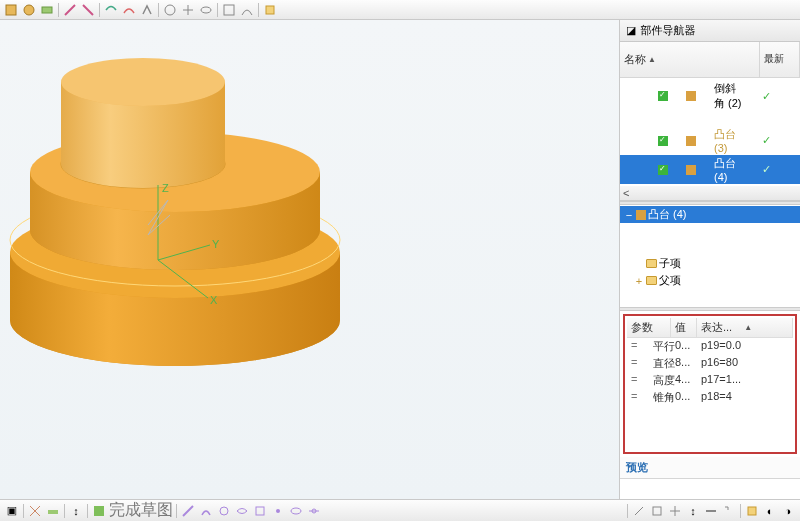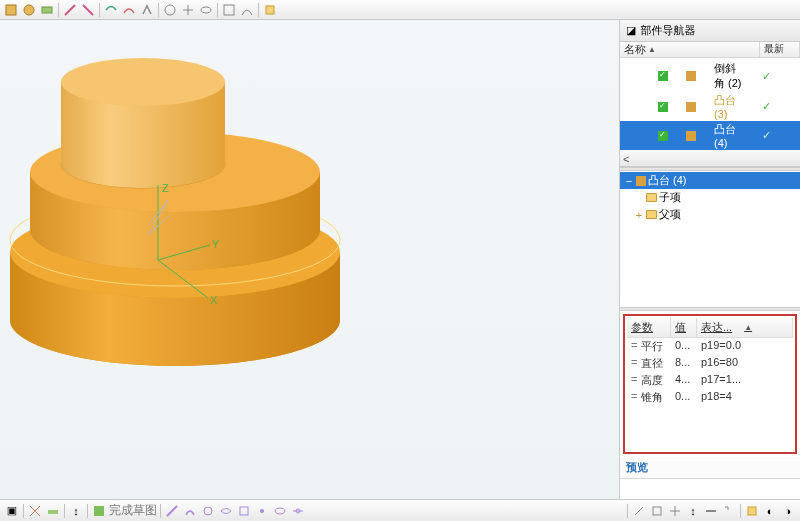--- a/index.html
+++ b/index.html
@@ -7,21 +7,21 @@
   .top-toolbar { height: 20px; background: linear-gradient(#fdfdfd,#e9e9e9); border-bottom: 1px solid #c9c9c9; display: flex; align-items: center; padding: 0 3px; gap: 2px; }
   .top-toolbar .ico { width: 16px; height: 16px; border: 1px solid transparent; display: flex; align-items: center; justify-content: center; }
   .top-toolbar .sep { width: 1px; height: 14px; background: #c0c0c0; margin: 0 1px; }
   .main { position: relative; display: flex; height: 479px; }
   .viewport { flex: 1; background: linear-gradient(#f3f6f8,#eef3f6); position: relative; border-right: 1px solid #c9c9c9; }
   .viewport svg { position: absolute; left: 0; top: 0; }
   .right-panel { width: 180px; display: flex; flex-direction: column; background: #fff; }
   .panel-title { background: linear-gradient(#f7f7f7,#e7e7e7); border-bottom: 1px solid #c9c9c9; padding: 3px 6px; display: flex; align-items: center; }
   .nav-header, .dep-header, .detail-header, .preview-header { padding: 3px 6px; color: #2c6fb3; font-weight: bold; border-bottom: 1px solid #d6d6d6; background: #fbfbfb; }
   .nav-cols { display: flex; background: linear-gradient(#fbfbfb,#ececec); border-bottom: 1px solid #d6d6d6; }
-  .nav-col { padding: 0 4px; border-right: 1px solid #d6d6d6; font-size: 10px; color: #333; }
+  .nav-col { padding: 10px 4px; border-right: 1px solid #d6d6d6; font-size: 10px; color: #333; }
   .nav-col.name { flex: 1; display:flex; align-items:center; gap:2px;}
   .nav-col.latest { width: 40px; }
   .tree { padding: 2px 0; background:#fff; }
   .tree-row { display: flex; align-items: center; padding: 1px 2px; gap: 18px; }
   .tree-row .indent { width: 18px; }
   .tree-row .chk { width: 10px; height: 10px; background: #3cb43c; position: relative; }
   .tree-row .chk::after { content:"✓"; color:#fff; font-size:8px; position:absolute; left:1px; top:-1px;}
   .tree-row .cube { width: 10px; height: 10px; background: #d9a040; }
   .tree-row.sel { background: #2a7bd6; color: #fff; }
   .tree-row .lbl { flex: 1; }
@@ -31,31 +31,31 @@
   .arrow-bar { display:flex; align-items:center; background:linear-gradient(#f7f7f7,#e7e7e7); border-bottom:1px solid #ccc; padding:1px 3px; gap:4px; color:#555;}
   .dep-tree { background:#fff; padding: 1px 0; flex:1; min-height:60px;}
   .dep-row { display:flex; align-items:center; padding:1px 4px; gap:2px;}
   .dep-row.sel { background:#2a7bd6; color:#fff;}
   .dep-row .exp { width:10px; text-align:center; color:#777;}
   .dep-row.sel .exp { color:#fff;}
   .dep-row .cube2 { width:10px; height:10px; background:#d9a040;}
   .dep-row .folder { width:11px; height:9px; background:#f3d27a; border:1px solid #c79a30; border-radius:1px;}
   .details { border:2px solid #c23a3a; margin:3px; padding:2px; height:140px;}
   .dt-head { display:flex; background:linear-gradient(#fbfbfb,#ececec); border-bottom:1px solid #ddd;}
-  .dt-head div { padding:2px 4px; border-right:1px solid #ddd; color:#333;text-decoration:underline;}
+  .dt-head div { padding:2px 4px; border-right:1px solid #ddd; color:#333;}
   .dt-row { display:flex; padding:1px 4px; color:#333;}
   .dt-row .eq { width:10px; color:#777;}
-  .dt-row .pn { width:34px;}
+  .dt-row .pn { width:34px;text-align:right;}
   .dt-row .pv { width:26px;}
   .dt-row .pe { flex:1;}
   .preview-body { flex: 0 0 20px;}
   .bottom-toolbar { height: 22px; background: linear-gradient(#fdfdfd,#e9e9e9); border-top: 1px solid #c9c9c9; display:flex; align-items:center; gap:2px; padding:0 4px;}
   .bottom-toolbar .bico { width:16px; height:16px; display:flex; align-items:center; justify-content:center;}
   .bottom-toolbar .bsep { width:1px; height:14px; background:#c0c0c0; margin:0 1px;}
-  .bottom-toolbar .btxt { color:#7a7a7a; font-size:12px;}
+  .bottom-toolbar .btxt { color:#7a7a7a; font-size:16px;}
   .tri { font-size:8px; color:#555;}
 </style>
 </head>
 <body>
 
 <div class="top-toolbar">
   <div class="ico">
       <svg width="14" height="14">
         <rect x="2" y="2" width="10" height="10" fill="#e7b85a" stroke="#a57a25"></rect>
       </svg>
@@ -197,21 +197,21 @@
       <div class="nav-col latest">最新</div>
     </div>
     <div class="tree">
       <div class="tree-row">
         <span class="indent"></span>
           <span class="chk"></span>
           <span class="cube"></span>
         <span class="lbl">倒斜角 (2)</span>
         <span class="tick">✓</span>
       </div>
-      <div class="tree-row" style="color:#c49a3a;">
+      <div class="tree-row" style="color:#c49a3a;margin-top:14px;">
         <span class="indent"></span>
           <span class="chk"></span>
           <span class="cube"></span>
         <span class="lbl">凸台 (3)</span>
         <span class="tick">✓</span>
       </div>
       <div class="tree-row sel">
         <span class="indent"></span>
           <span class="chk"></span>
           <span class="cube"></span>
@@ -223,21 +223,21 @@
         <span>&lt;</span>
       </div>
     <div class="splitter"></div>
 
     <div class="dep-tree">
       <div class="dep-row sel">
         <span class="exp">−</span>
         <span class="cube2"></span>
         <span>凸台 (4)</span>
       </div>
-      <div class="dep-row" style="padding-left:14px;">
+      <div class="dep-row" style="padding-left:14px;margin-top:32px;">
         <span class="exp"></span>
         <span class="folder"></span>
         <span>子项</span>
       </div>
       <div class="dep-row" style="padding-left:14px;">
         <span class="exp" style="color:#c49a3a;">+</span>
         <span class="folder"></span>
         <span>父项</span>
       </div>
     </div>

